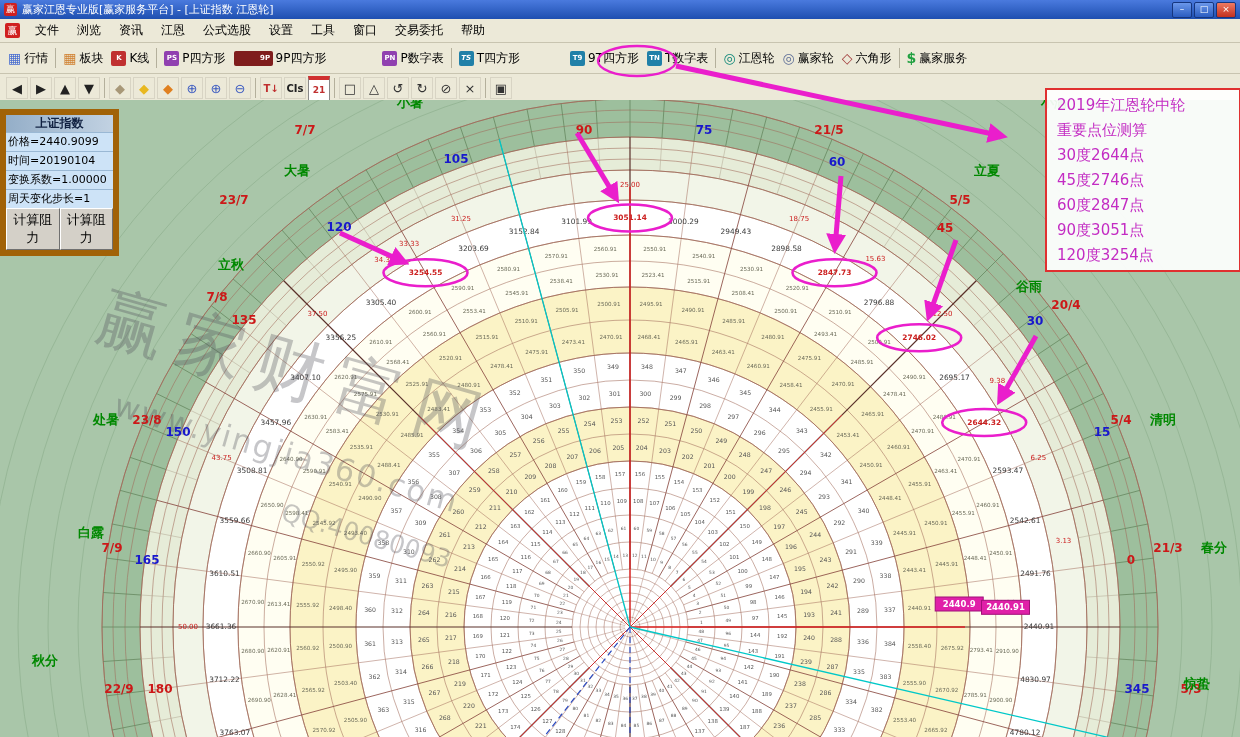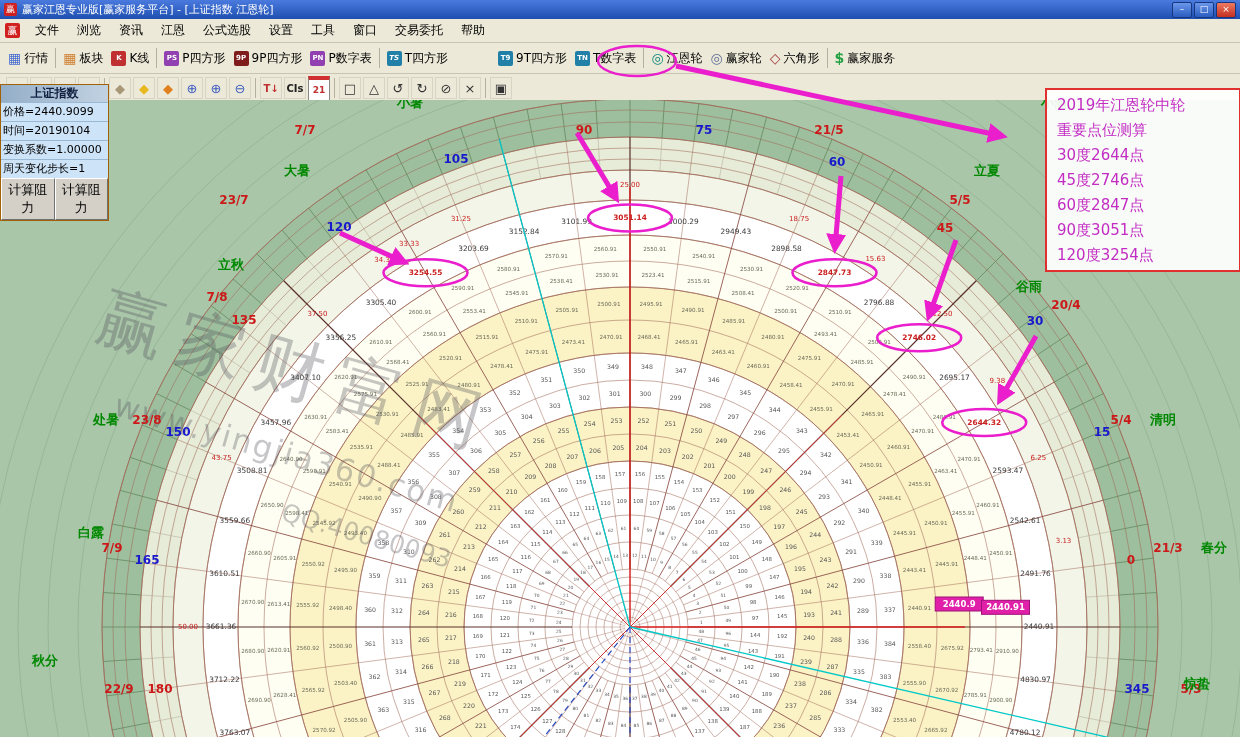--- a/index.html
+++ b/index.html
@@ -33,22 +33,22 @@
   .toolbar2{height:28px;background:#ece9d8;display:flex;align-items:center;
             border-bottom:1px solid #9aa08a;padding-left:5px;}
   .d-icon{min-width:20px;height:20px;display:flex;align-items:center;justify-content:center;
           font-size:13px;margin:0 1px;border:1px solid #d8d4c4;background:#ece9d8;}
   .d-icon.cal{background:#fff;border:1px solid #888;border-top:4px solid #d03030;font-size:9px;font-weight:bold;}
   .d-icon.txt{font-size:10px;font-weight:bold;}
   
   .chart{position:absolute;top:100px;left:0;width:1240px;height:637px;}
   .chart svg{display:block;}
   
-  .info-panel{position:absolute;top:84px;left:0;width:107px;z-index:20;font-size:11px;
-              border:1px solid #a16207;background:#737373;}
+  .info-panel{position:absolute;top:109px;left:0;width:107px;z-index:20;font-size:11px;
+              border:6px solid #a16207;background:#737373;}
   .ip-title{height:17px;line-height:17px;background:linear-gradient(90deg,#94aec8,#c2d2e2);
             text-align:center;font-weight:bold;font-size:12px;color:#102040;}
   .ip-row{background:#cde3f7;border-top:1px solid #9ab8d4;padding:1px 2px;height:16px;
           line-height:15px;white-space:nowrap;overflow:hidden;color:#000;}
   .ip-buttons{display:flex;}
   .ip-btn{flex:1;background:#d4d0c8;border:1px solid;border-color:#fff #707070 #707070 #fff;
           font-size:13px;text-align:center;padding:2px 0;color:#000;}
   
   .anno{position:absolute;left:1045px;top:88px;width:196px;height:184px;border:2px solid #e03030;
         background:rgba(255,255,255,0.92);z-index:30;color:#c32cc3;font-size:15px;line-height:25px;
@@ -98,25 +98,25 @@
     <span class="tb-item">
       <span class="tb-box" style="background: rgb(192, 48, 48);">K</span>
       <span>K线</span>
     </span>
     <span class="tb-sep"></span>
     <span class="tb-item">
       <span class="tb-box" style="background: rgb(144, 64, 176);">PS</span>
       <span>P四方形</span>
     </span>
     <span class="tb-item">
-      <span class="tb-box" style="background: #7f1d1d;">9P</span>
+      <span class="tb-box" style="background: #7f1d1d; padding-left: 24px;">9P</span>
       <span>9P四方形</span>
     </span>
     <span class="tb-item">
-      <span class="tb-box" style="background: rgb(144, 64, 176);">PN</span>
+      <span class="tb-box" style="background: rgb(144, 64, 176); margin-left: 48px;">PN</span>
       <span>P数字表</span>
     </span>
     <span class="tb-sep"></span>
     <span class="tb-item">
       <span class="tb-box" style="background: rgb(32, 128, 168); font-style: italic;">TS</span>
       <span>T四方形</span>
     </span>
     <span class="tb-item">
       <span class="tb-box" style="background: rgb(32, 128, 168); margin-left: 42px;">T9</span>
       <span>9T四方形</span>

